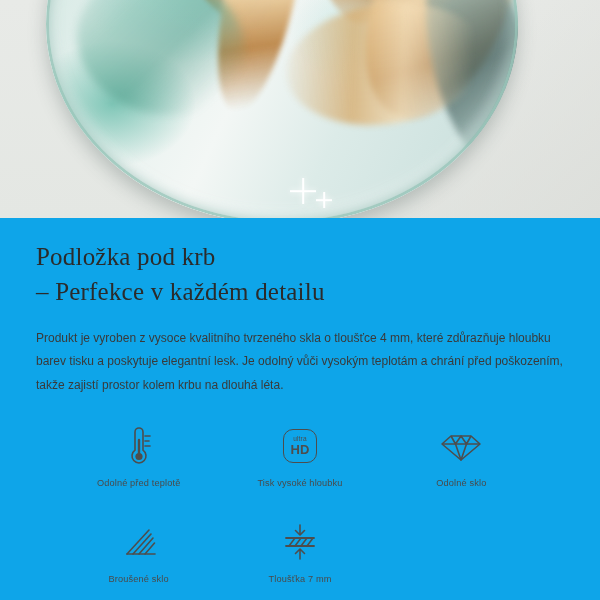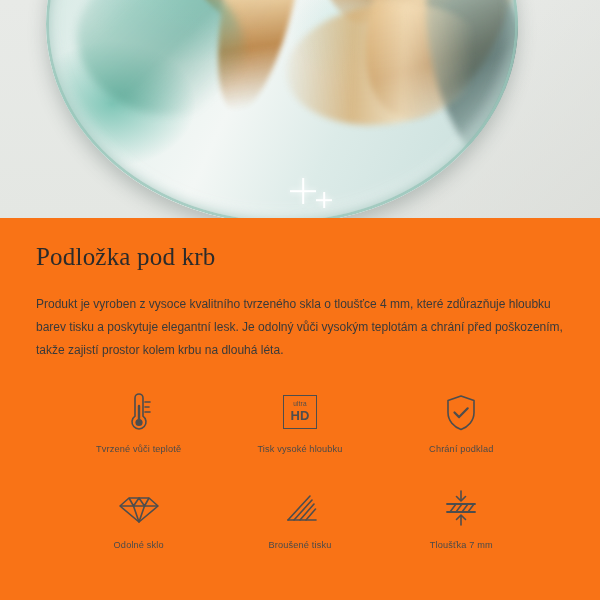--- a/index.html
+++ b/index.html
@@ -6,21 +6,21 @@
   html, body {
     margin: 0; padding: 0;
     width: 600px; height: 600px;
     background: #ffffff;
     font-family: "Liberation Sans", sans-serif;
     overflow: hidden;
   }
   .page {
     position: relative;
     width: 600px; height: 600px;
-    background: #f97316;
+    background: #0ea5e9;
   }
 
   
   .hero {
     position: relative;
     width: 600px;
     height: 218px;
     overflow: hidden;
     background: #e9ebe8;
   }
@@ -157,21 +157,21 @@
   .feature-label {
     margin-top: 9px;
     font-size: 9.2px;
     color: #4a4a4a;
     letter-spacing: .15px;
     text-align: center;
   }
   .ultrahd {
     width: 34px; height: 34px;
     border: 1.6px solid #4d4d4d;
-    border-radius: 0;
+    border-radius: 10px;
     display: flex; flex-direction: column;
     align-items: center; justify-content: center;
     line-height: 1;
   }
   .ultrahd .u1 { font-size: 6.5px; color: #4d4d4d; letter-spacing: .2px; }
   .ultrahd .u2 { font-size: 13px; font-weight: bold; color: #4d4d4d; margin-top: 1px; }
 </style>
 </head>
 <body>
 
@@ -193,58 +193,50 @@
       <div class="board-gloss"></div>
       <div class="board-rim"></div>
     </div>
     <div class="sparkle sp1"></div>
     <div class="sparkle sp2"></div>
   </div>
 
   <div class="content">
     <h1 class="headline">
       <span class="l1">Podložka pod krb</span>
+      <span class="l2">– Perfekce v každém detailu</span>
     </h1>
     <p class="paragraph">Produkt je vyroben z vysoce kvalitního tvrzeného skla o tloušťce 4 mm, které zdůrazňuje hloubku barev tisku a poskytuje elegantní lesk. Je odolný vůči vysokým teplotám a chrání před poškozením, takže zajistí prostor kolem krbu na dlouhá léta.</p>
 
     <div class="features">
 
       <div class="feature">
         <div class="feature-icon">
           <svg width="40" height="44" viewBox="0 0 40 44" fill="none" stroke="#4d4d4d" stroke-width="1.6" stroke-linecap="round">
             <path d="M16 8a4 4 0 0 1 8 0v18.2a7 7 0 1 1-8 0V8z"></path>
             <circle cx="20" cy="32.5" r="3.6" fill="#4d4d4d" stroke="none"></circle>
             <line x1="20" y1="16" x2="20" y2="30" stroke-width="2.4"></line>
             <line x1="26" y1="12" x2="31" y2="12"></line>
             <line x1="26" y1="17" x2="30" y2="17"></line>
             <line x1="26" y1="22" x2="31" y2="22"></line>
           </svg>
         </div>
-        <div class="feature-label">Tvrzené vůči teplotě</div>
+        <div class="feature-label">Odolné před teplotě</div>
       </div>
 
       <div class="feature">
         <div class="feature-icon">
           <div class="ultrahd">
             <span class="u1">ultra</span>
             <span class="u2">HD</span>
           </div>
         </div>
         <div class="feature-label">Tisk vysoké hloubku</div>
       </div>
 
-      <div class="feature">
-        <div class="feature-icon">
-          <svg width="40" height="44" viewBox="0 0 40 44" fill="none" stroke="#4d4d4d" stroke-width="1.6" stroke-linejoin="round">
-            <path d="M20 6l13 4.5v12c0 8.5-6 14.4-13 17-7-2.6-13-8.5-13-17v-12L20 6z"></path>
-            <path d="M13.5 22.5l4.6 4.6 8.6-8.8" stroke-width="2.2" stroke-linecap="round"></path>
-          </svg>
-        </div>
-        <div class="feature-label">Chrání podklad</div>
-      </div>
 
       <div class="feature">
         <div class="feature-icon">
           <svg width="44" height="40" viewBox="0 0 44 40" fill="none" stroke="#4d4d4d" stroke-width="1.6" stroke-linejoin="round">
             <path d="M12 10h20l9 8-19 16L3 18l9-8z"></path>
             <path d="M3 18h38"></path>
             <path d="M12 10l4.5 8L22 10l5.5 8L32 10"></path>
             <path d="M16.5 18L22 34l5.5-16"></path>
           </svg>
         </div>
@@ -254,21 +246,21 @@
       <div class="feature">
         <div class="feature-icon">
           <svg width="44" height="40" viewBox="0 0 44 40" fill="none" stroke="#4d4d4d" stroke-width="1.6" stroke-linecap="round">
             <path d="M10 32L32 8"></path>
             <path d="M16 32L34 12"></path>
             <path d="M22 32L36 16"></path>
             <path d="M28 32L37.5 21"></path>
             <path d="M10 32h28"></path>
           </svg>
         </div>
-        <div class="feature-label">Broušené tisku</div>
+        <div class="feature-label">Broušené sklo</div>
       </div>
 
       <div class="feature">
         <div class="feature-icon">
           <svg width="44" height="42" viewBox="0 0 44 42" fill="none" stroke="#4d4d4d" stroke-width="1.6" stroke-linecap="round">
             <line x1="22" y1="4" x2="22" y2="13"></line>
             <path d="M17.5 9.5L22 14l4.5-4.5" stroke-linejoin="round"></path>
             <line x1="8" y1="17" x2="36" y2="17" stroke-width="1.8"></line>
             <line x1="8" y1="25" x2="36" y2="25" stroke-width="1.8"></line>
             <line x1="11" y1="25" x2="17" y2="17"></line>

